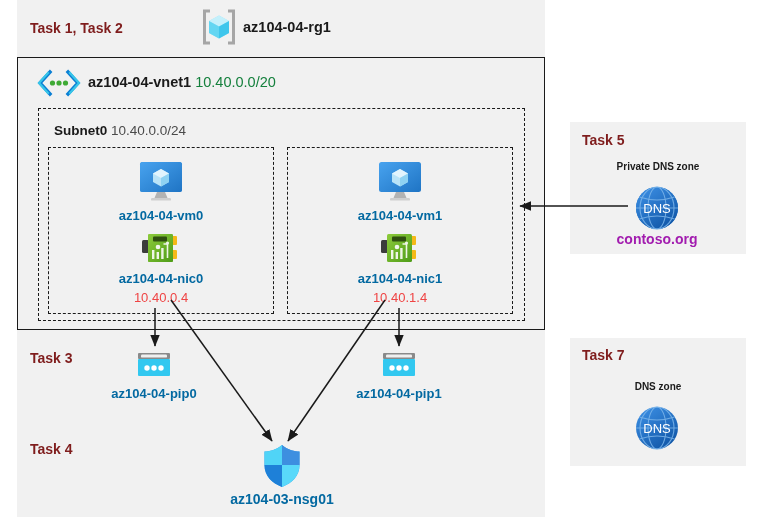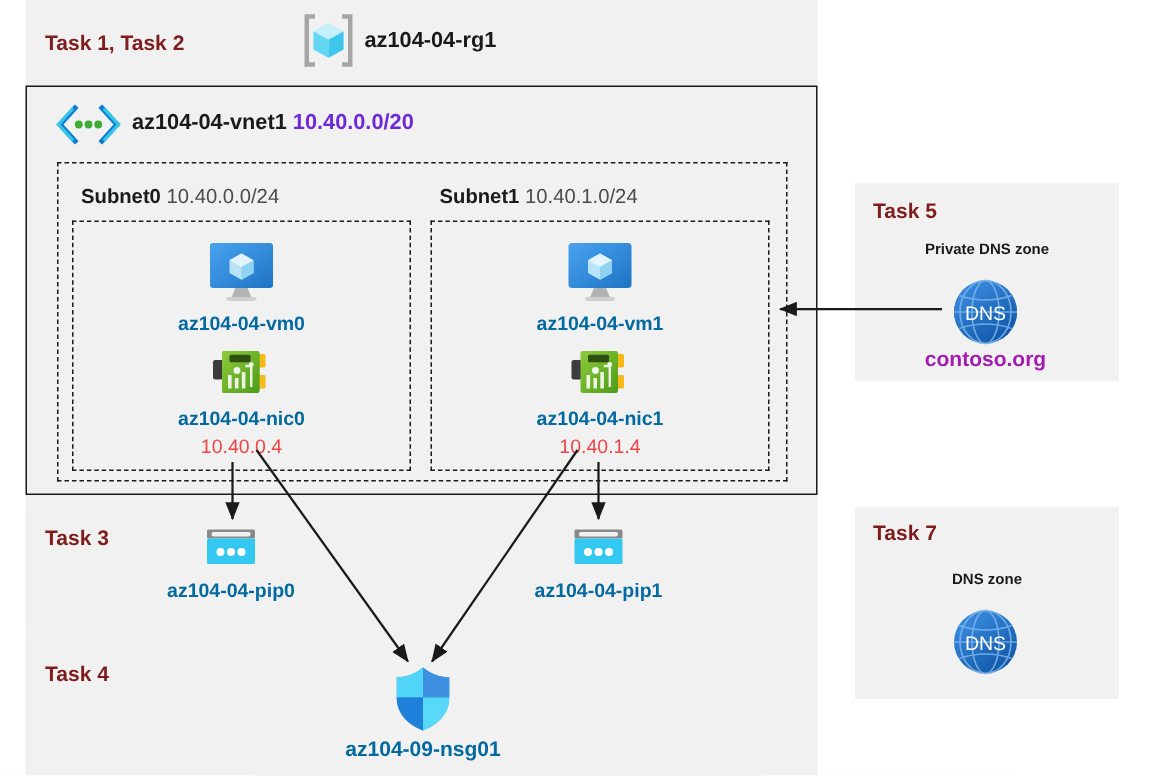--- a/index.html
+++ b/index.html
@@ -68,21 +68,21 @@
     font-size: 14px;
     white-space: nowrap;
   }
   .res-title {
     position: absolute;
     font-size: 14.5px;
     color: #1a1a1a;
     white-space: nowrap;
   }
   .res-title b { font-weight: bold; }
-  .res-title .cidr { font-weight: bold; color: #6d28d9; }
+  .res-title .cidr { font-weight: normal; color: #15803d; }
 
   .node-label {
     position: absolute;
     font-size: 13px;
     font-weight: bold;
     color: #0369a1;
     white-space: nowrap;
     text-align: center;
     transform: translateX(-50%);
   }
@@ -220,23 +220,20 @@
       <rect x="11" y="19" width="2.4" height="9" fill="#eef5e6"></rect>
       <rect x="15.6" y="21" width="2.4" height="7" fill="#eef5e6"></rect>
       <rect x="20.2" y="17" width="2.4" height="11" fill="#eef5e6"></rect>
       <path d="M22.5 13 L26.5 13 L26.5 27" fill="none" stroke="#eef5e6" stroke-width="1.6"></path>
       <circle cx="26.5" cy="12" r="1.6" fill="#eef5e6"></circle>
     </svg>
   </div>
   <div class="node-label" style="left:161px; top:271px;">az104-04-nic0</div>
   <div class="node-sub" style="left:161px; top:290px;">10.40.0.4</div>
 
-  <div class="subnet-title" style="left:293px; top:123px;">
-    <b>Subnet1</b><span> </span><span class="cidr">10.40.1.0/24</span>
-  </div>
   <div class="subnet-inner subnet1-inner"></div>
 
   <div class="icon" style="left:375px; top:160px;">
     <svg width="50" height="42" viewBox="0 0 50 42">
       <rect x="4" y="2" width="42" height="30" rx="2.5" fill="url(#vmg1)"></rect>
       <defs>
         <linearGradient id="vmg1" x1="0" y1="0" x2="1" y2="1">
           <stop offset="0%" stop-color="#48a3ef"></stop>
           <stop offset="100%" stop-color="#1f74c4"></stop>
         </linearGradient>
@@ -306,21 +303,21 @@
 
   <div class="icon" style="left:261px; top:443px;">
     <svg width="42" height="46" viewBox="0 0 42 46">
       <path d="M21 2 C15 7 8 8.5 3.5 8.5 L3.5 22 C3.5 33 11 40 21 44 C31 40 38.5 33 38.5 22 L38.5 8.5 C34 8.5 27 7 21 2 Z" fill="#2f9ae8"></path>
       <path d="M21 2 C15 7 8 8.5 3.5 8.5 L3.5 22 L21 22 Z" fill="#50d4f7"></path>
       <path d="M21 2 C27 7 34 8.5 38.5 8.5 L38.5 22 L21 22 Z" fill="#3d8fe0"></path>
       <path d="M3.5 22 L21 22 L21 44 C11 40 3.5 33 3.5 22 Z" fill="#1e80d8"></path>
       <path d="M38.5 22 L21 22 L21 44 C31 40 38.5 33 38.5 22 Z" fill="#59d9fa"></path>
     </svg>
   </div>
-  <div class="node-label" style="left:282px; top:491px; font-size:14px;">az104-09-nsg01</div>
+  <div class="node-label" style="left:282px; top:491px; font-size:14px;">az104-03-nsg01</div>
 
   <div class="panel task5-panel"></div>
   <div class="task-label" style="left:582px; top:132px;">Task 5</div>
   <div class="zone-title" style="left:658px; top:161px;">Private DNS zone</div>
 
   <div class="icon" style="left:632px; top:183px;">
     <svg width="50" height="50" viewBox="0 0 50 50">
       <circle cx="25" cy="25" r="21" fill="#1b6fc4"></circle>
       <circle cx="25" cy="25" r="21" fill="url(#dnsg5)"></circle>
       <defs>

